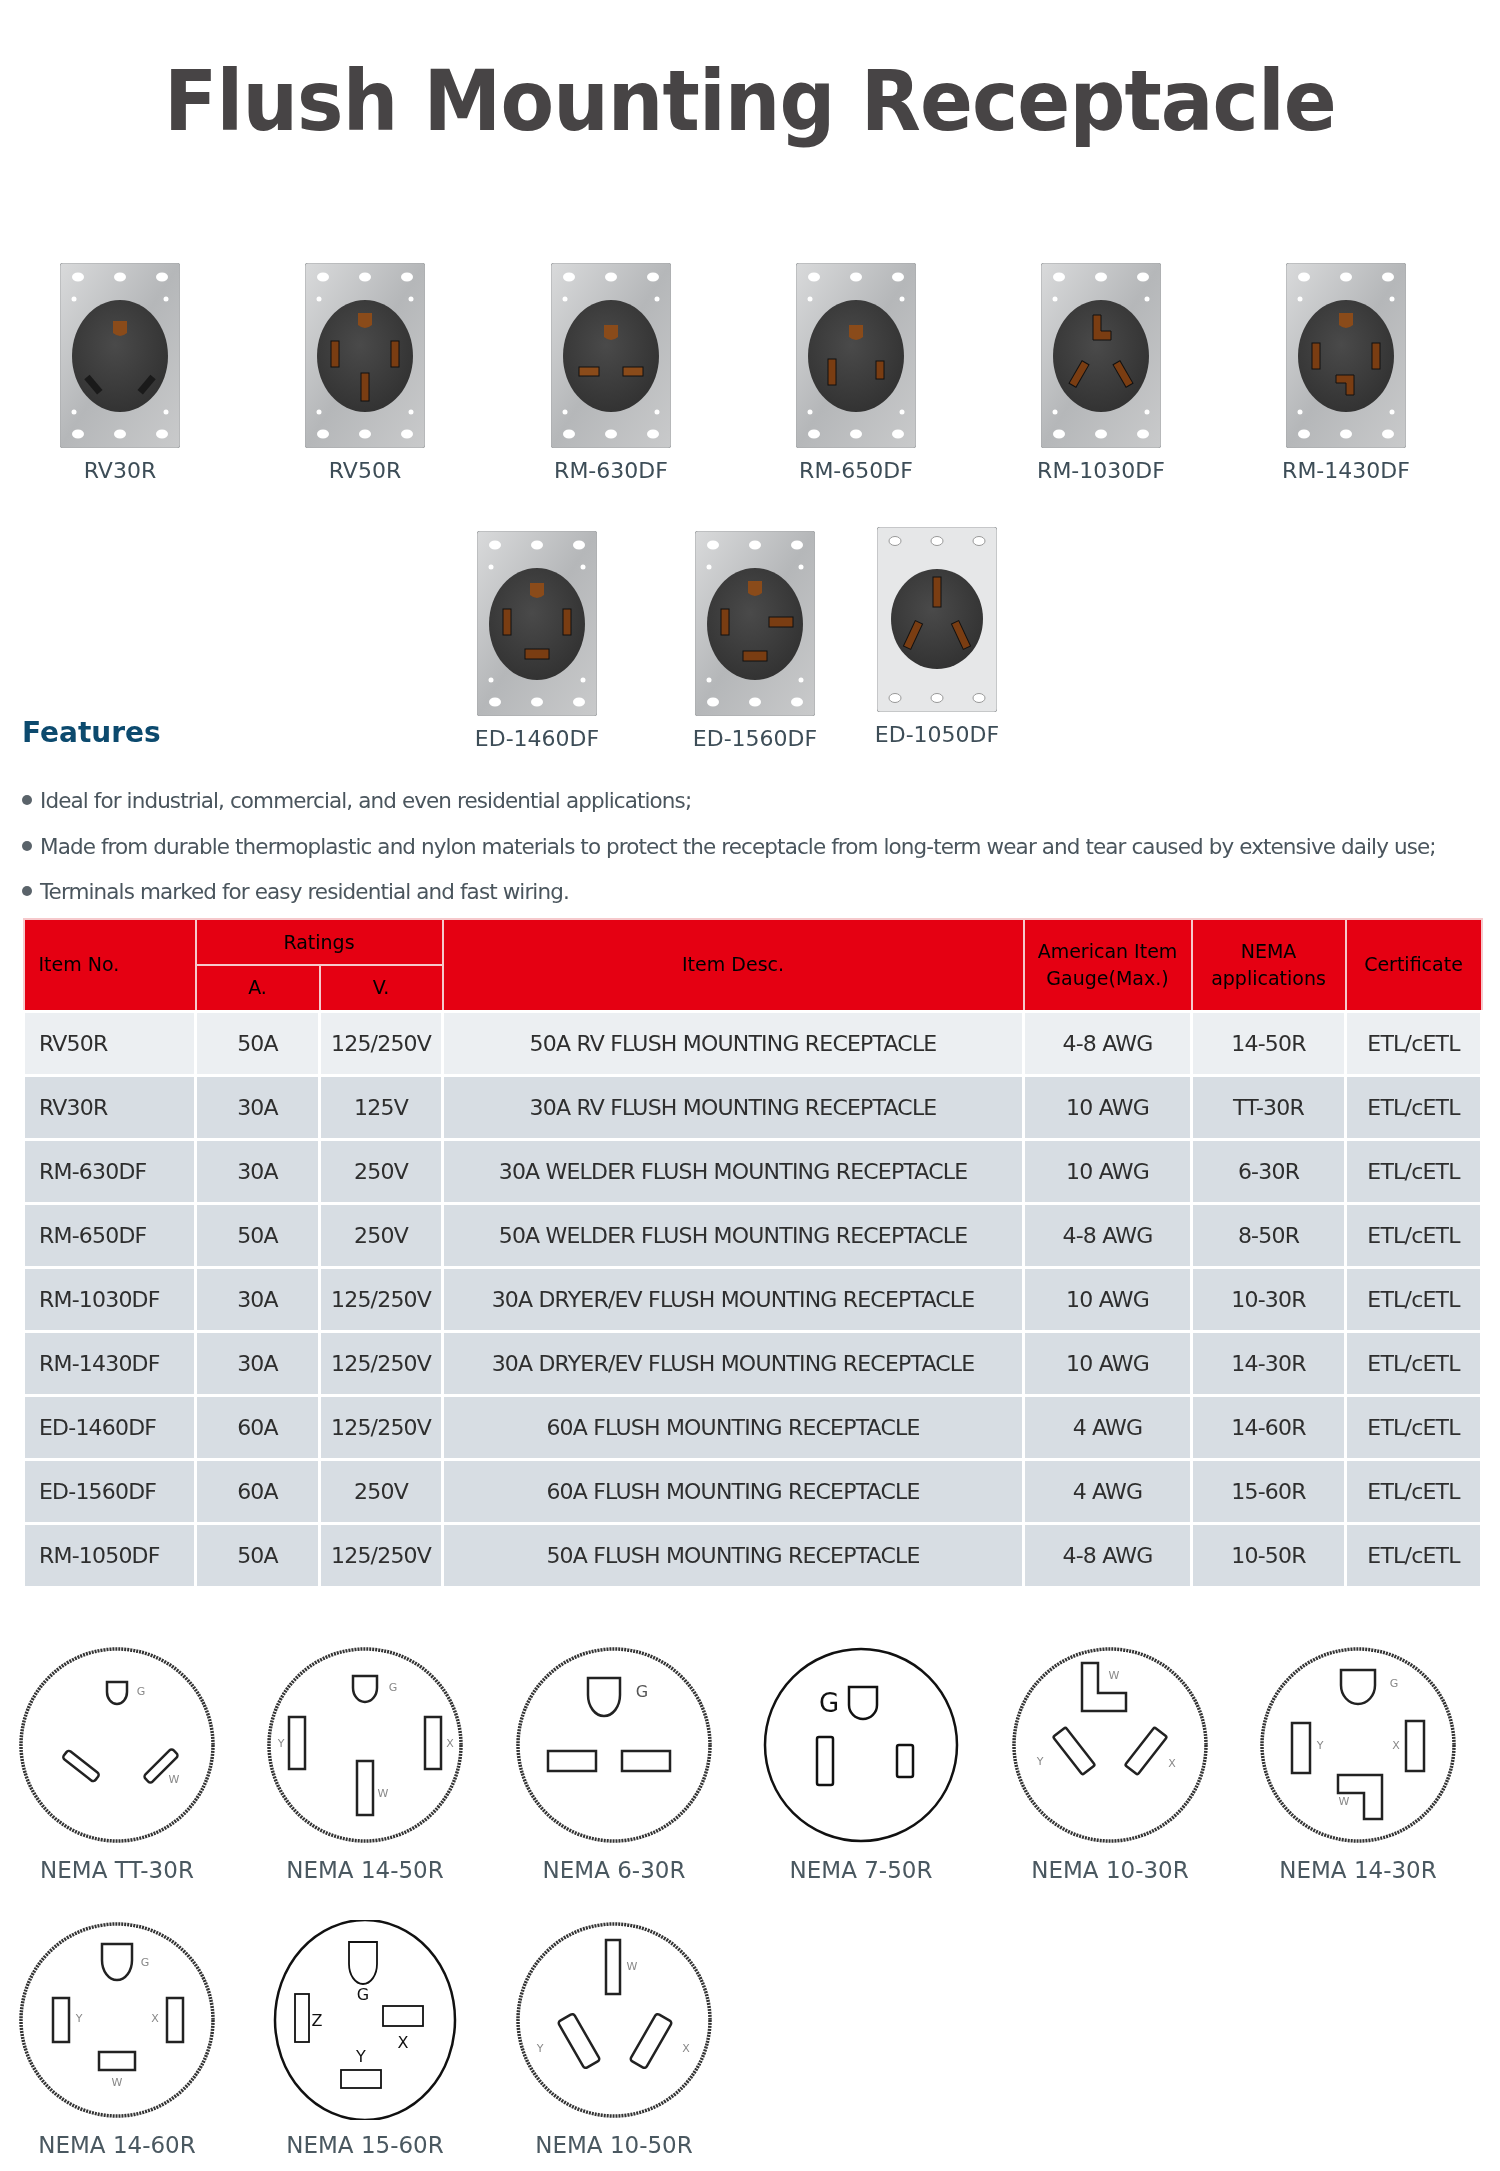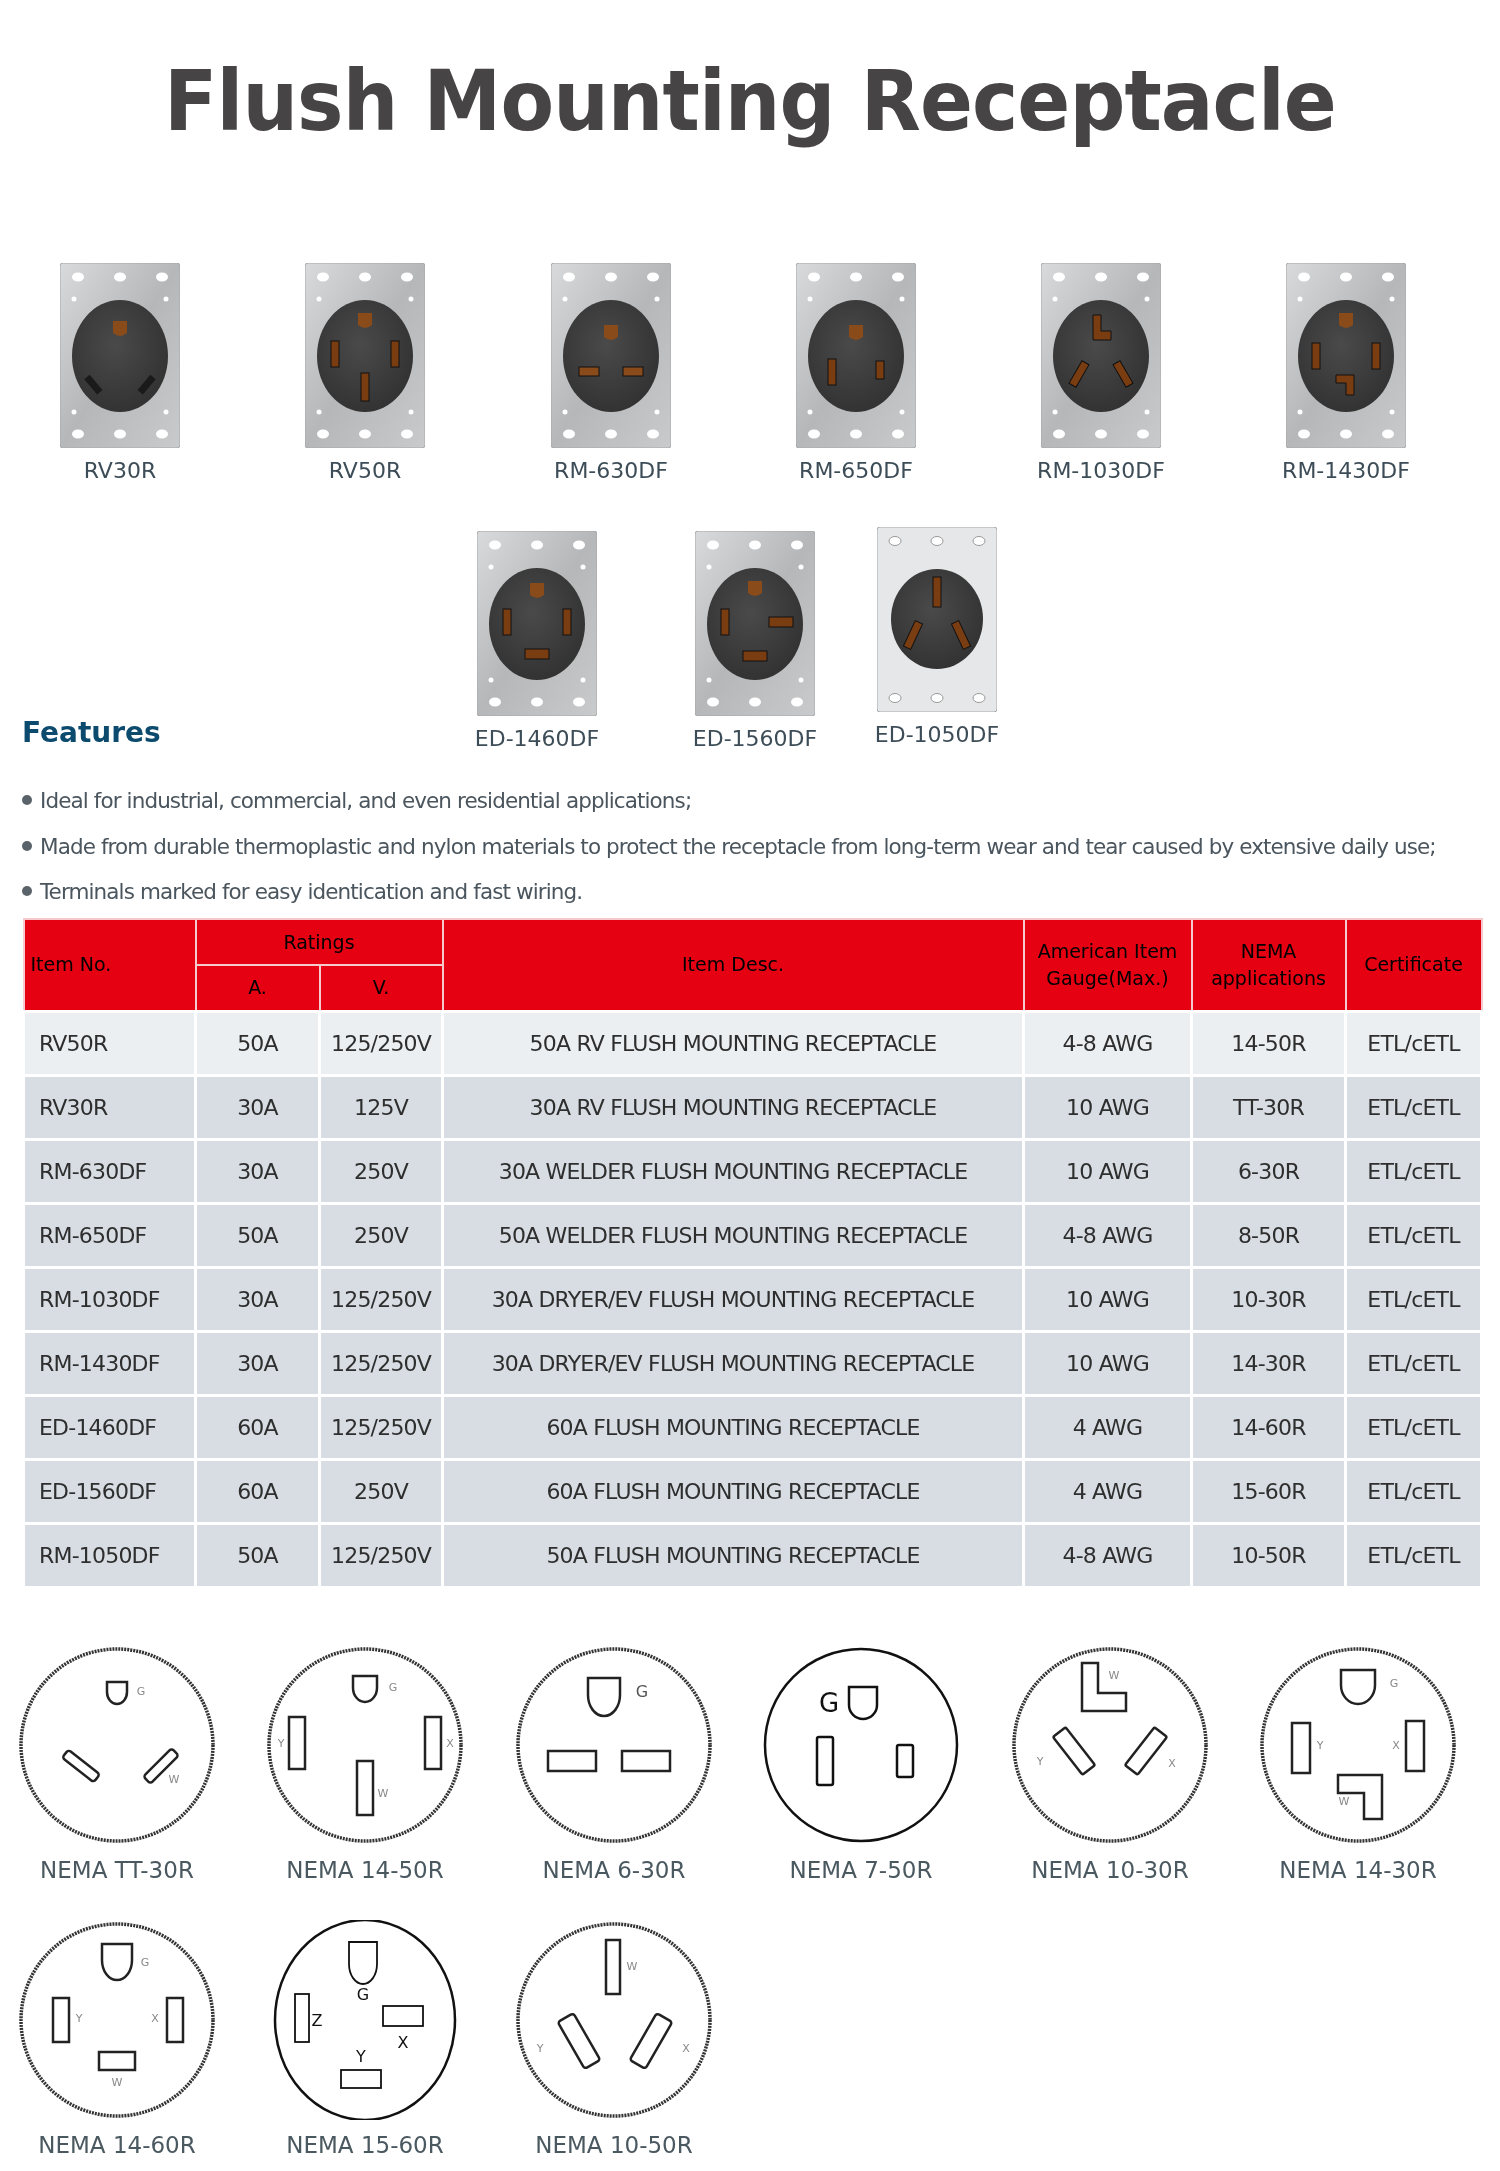--- a/index.html
+++ b/index.html
@@ -10,21 +10,21 @@
   .prod svg { display:block; margin:0 auto; }
   .prod .lbl { font-family:"DejaVu Sans", sans-serif; font-size:22px; color:#3d4d57; margin-top:10px; }
   .features-h { left:22px; top:716px; font-family:"DejaVu Sans", sans-serif; font-weight:bold; font-size:28px; color:#0c4a6e; }
   .bullets { left:22px; top:786px; width:1470px; margin:0; padding:0; list-style:none; }
   .bullets li { font-family:"DejaVu Sans", sans-serif; font-size:21.5px; color:#4a555d; height:45.5px; line-height:30px; letter-spacing:-0.9px; white-space:nowrap; }
   .bullets .dot { display:inline-block; width:10px; height:10px; border-radius:50%; background:#5a636a; margin-right:8px; vertical-align:middle; position:relative; top:-2px; }
   table.spec { position:absolute; left:22px; top:918px; width:1458px; border-collapse:collapse; table-layout:fixed; }
   table.spec th { background:#e50012; color:#000000; font-weight:normal; font-family:"DejaVu Sans", sans-serif; font-size:19px; border:2px solid #f6c9cc; line-height:1.4; }
   table.spec td { font-family:"DejaVu Sans", sans-serif; font-size:22px; color:#2e2e2e; text-align:center; border:3px solid #ffffff; height:59px; letter-spacing:-0.8px; white-space:nowrap; }
   table.spec td.item { text-align:left; padding-left:14px; }
-  table.spec th.item { text-align:left; padding-left:6px; }
+  table.spec th.item { text-align:left; padding-left:14px; }
   table.spec tr.r-light td { background:#eceff2; }
   table.spec tr.r-dark td { background:#d7dde3; }
   .nema { position:absolute; width:240px; text-align:center; }
   .nema svg { display:block; margin:0 auto; }
   .nema .lbl { font-family:"DejaVu Sans", sans-serif; font-size:23px; color:#4a5860; margin-top:12px; }
 </style>
 </head>
 <body>
 
 <div class="abs title" style="left:-45px;">Flush Mounting Receptacle</div>
@@ -148,21 +148,21 @@
     <rect x="32" y="94" width="8" height="28" fill="#7a3d12" stroke="#111" transform="rotate(25 36 108)"></rect>
     <rect x="80" y="94" width="8" height="28" fill="#7a3d12" stroke="#111" transform="rotate(-25 84 108)"></rect>
   </svg>
   <div class="lbl">ED-1050DF</div>
 </div>
 
 <div class="abs features-h">Features</div>
 <ul class="abs bullets">
   <li><span class="dot"></span><span>Ideal for industrial, commercial, and even residential applications;</span></li>
   <li><span class="dot"></span><span>Made from durable thermoplastic and nylon materials to protect the receptacle from long-term wear and tear caused by extensive daily use;</span></li>
-  <li><span class="dot"></span><span>Terminals marked for easy identication and fast wiring.</span></li>
+  <li><span class="dot"></span><span>Terminals marked for easy residential and fast wiring.</span></li>
 </ul>
 
 <table class="spec">
   <colgroup>
     <col style="width:172px">
       <col style="width:124px">
       <col style="width:123px">
       <col style="width:581px">
       <col style="width:168px">
       <col style="width:154px">

